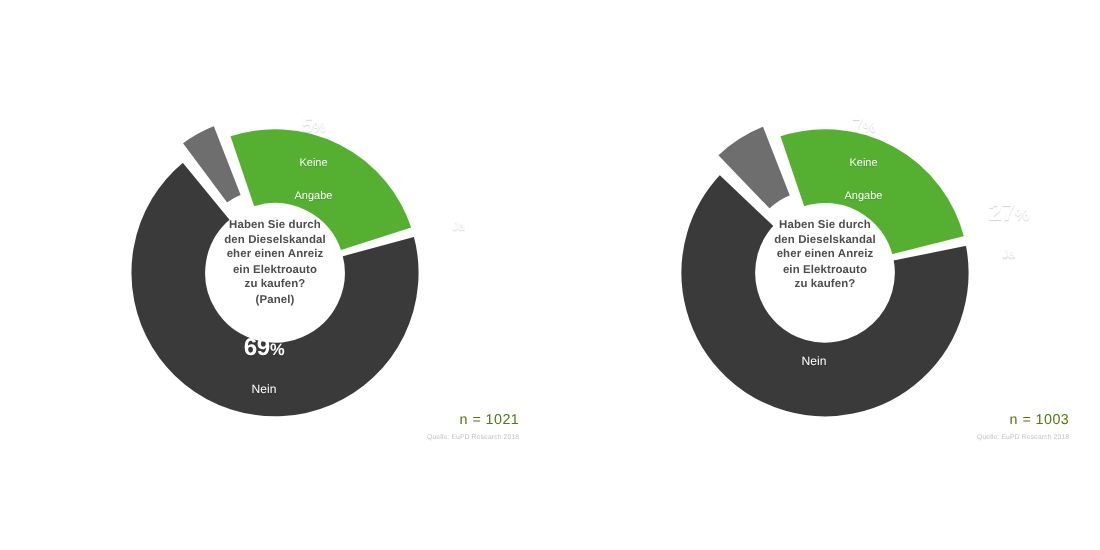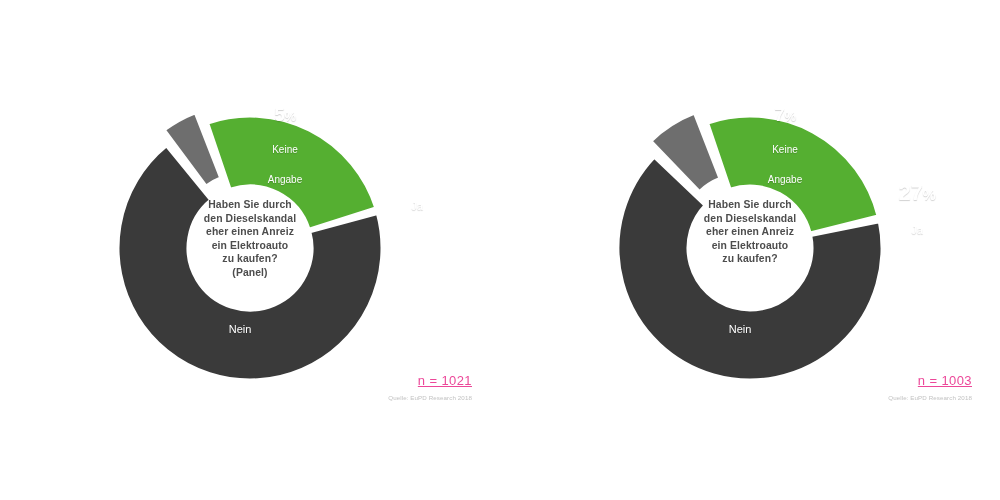--- a/index.html
+++ b/index.html
@@ -61,25 +61,24 @@
   .slice-label.small .nm{font-size:10px;line-height:11.5px;}
 
   .lbl-ja{left:372px;top:182px;width:90px;}
   .lbl-nein{left:195px;top:305px;width:90px;}
   .lbl-ka{left:248px;top:105px;width:74px;}
 
   
   .nfoot{
     position:absolute;
     right:28px;top:373px;
-    color:#ec4899;
+    color:#4d7c0f;
     font-size:13px;
     line-height:15px;
     letter-spacing:.4px;
-    text-decoration:underline;
   }
   .srcfoot{
     position:absolute;
     right:28px;top:394px;
     text-align:right;
     color:#c2c2c2;
     font-size:6.2px;
     line-height:8px;
     letter-spacing:.1px;
   }
@@ -107,20 +106,21 @@
       <div>ein Elektroauto</div>
       <div>zu kaufen?</div>
       <div class="sub">(Panel)</div>
     </div>
 
     <div class="slice-label lbl-ja">
       <span class="nm">Ja</span>
     </div>
 
     <div class="slice-label lbl-nein">
+      <span class="pct"><span>69</span><span class="sym">%</span></span>
       <span class="nm">Nein</span>
     </div>
 
     <div class="slice-label small lbl-ka">
       <span class="pct"><span>5</span><span class="sym">%</span></span>
       <span class="nm">Keine</span>
       <span class="nm">Angabe</span>
     </div>
 
     <div class="nfoot">n = 1021</div>

